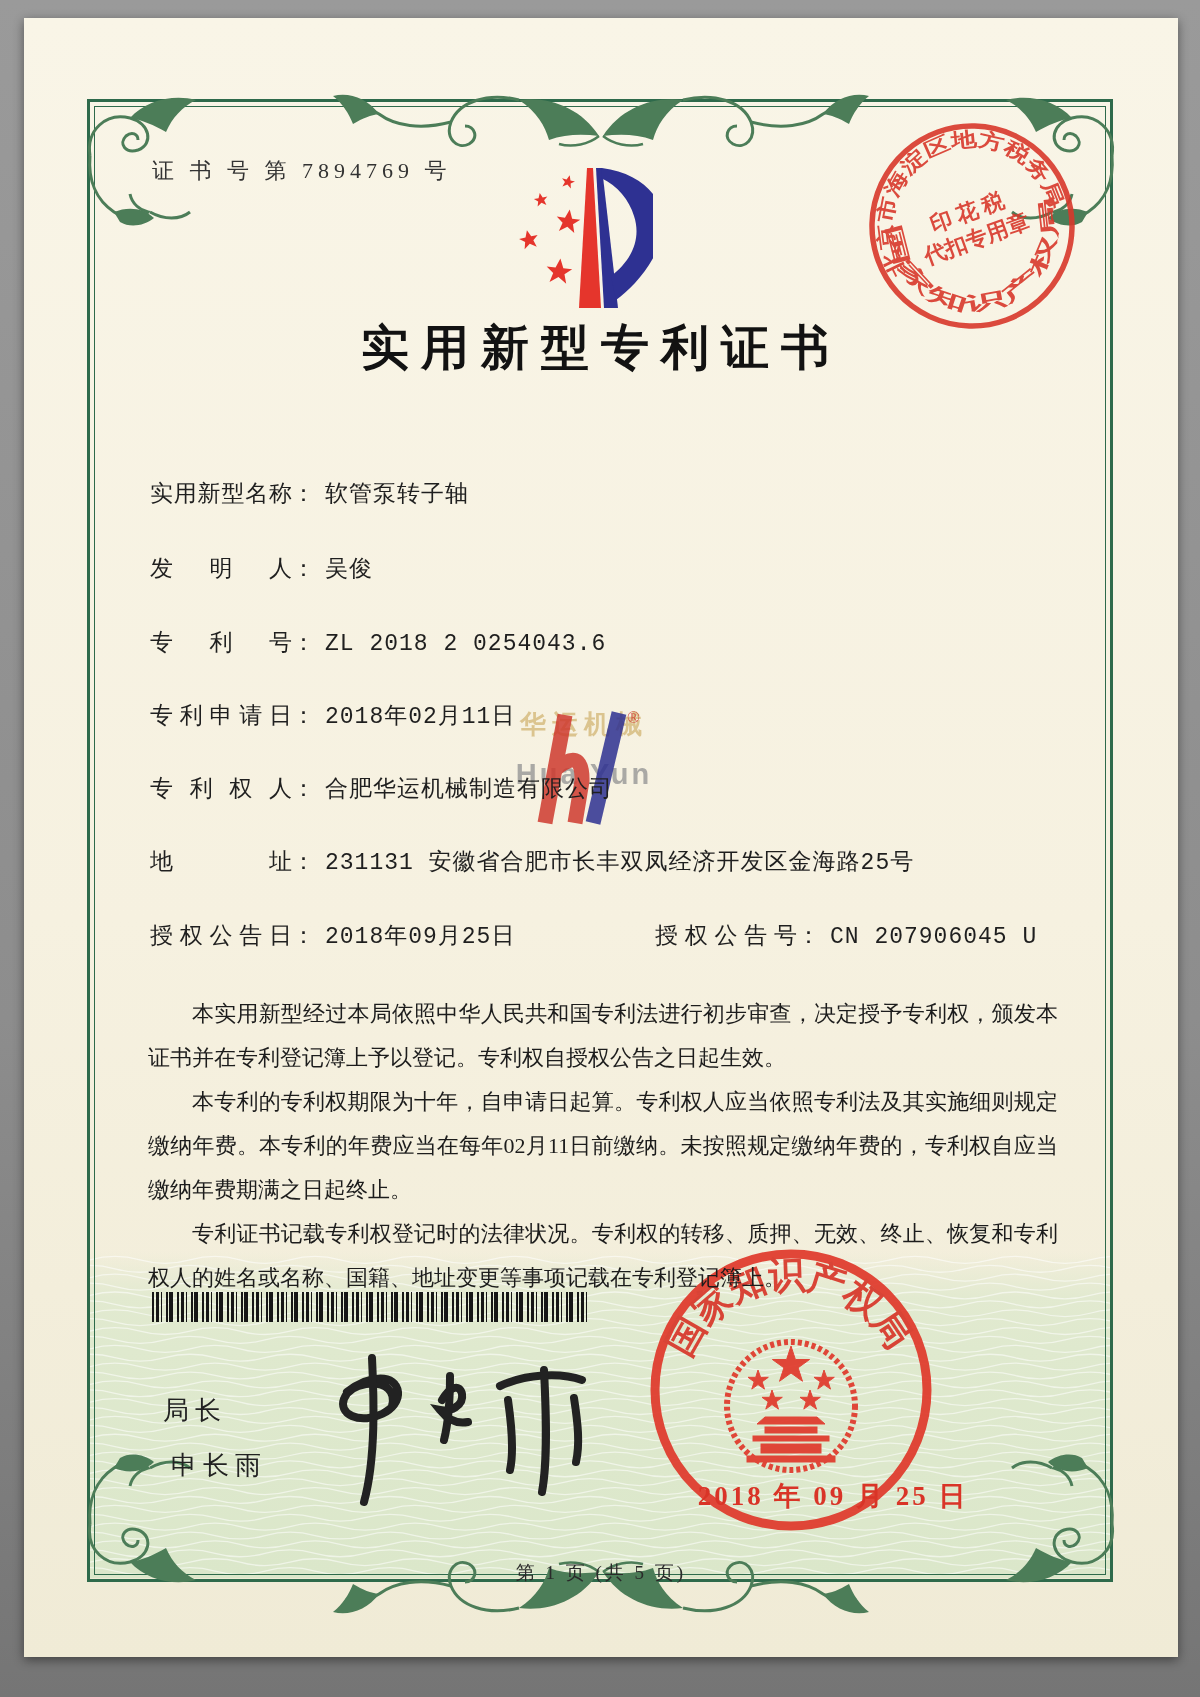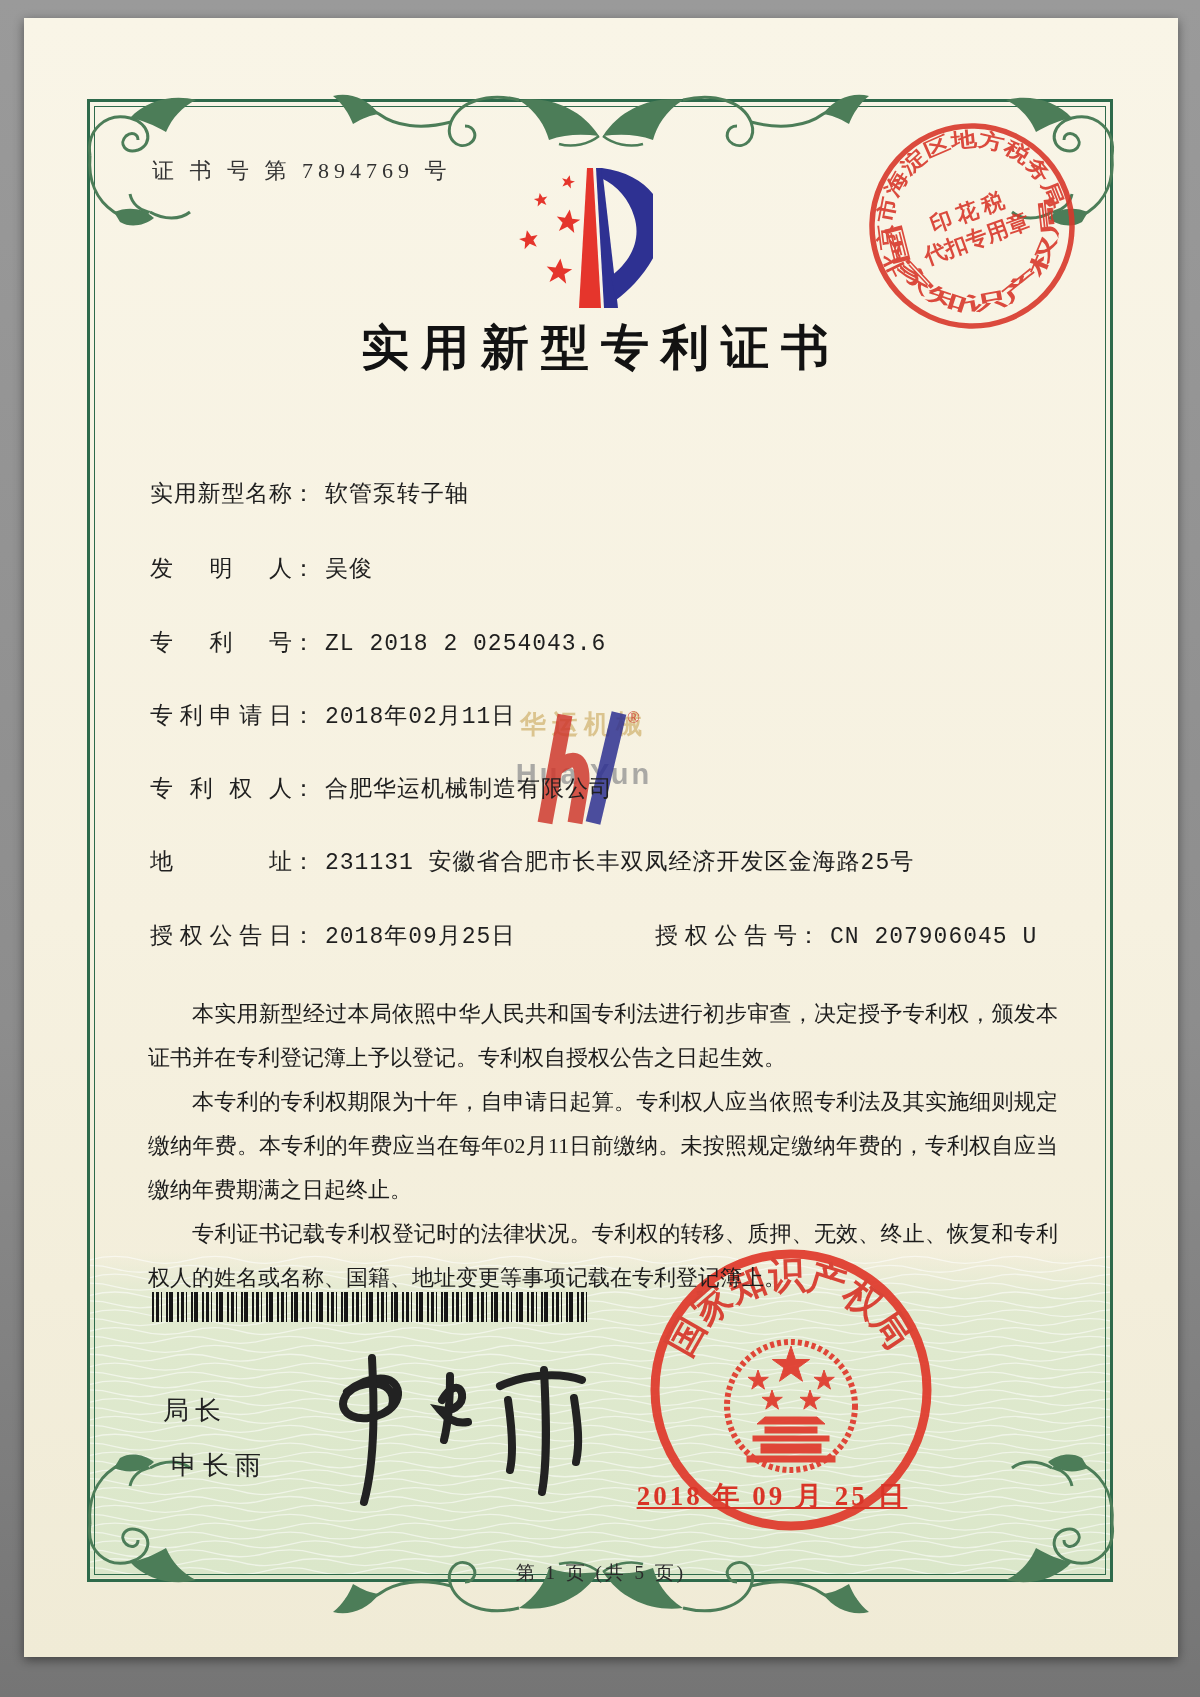--- a/index.html
+++ b/index.html
@@ -42,22 +42,22 @@
   .bodytext p{margin:0;text-indent:2em;}
   
   .barcode{position:absolute;left:128px;top:1274px;width:437px;height:30px;
      background:repeating-linear-gradient(90deg,#161616 0 2px,transparent 2px 4px,
         #161616 4px 7px,transparent 7px 9px,#161616 9px 10px,transparent 10px 14px,
         #161616 14px 16px,transparent 16px 17px,#161616 17px 21px,transparent 21px 25px);}
   .director-label{position:absolute;left:139px;top:1375px;font-size:26px;letter-spacing:6px;color:#222;}
   .director-name{position:absolute;left:139px;top:1430px;font-size:26px;letter-spacing:6px;color:#222;margin-left:8px;}
   .sig{position:absolute;left:268px;top:1322px;}
   .office-stamp{position:absolute;left:617px;top:1220px;opacity:.93;}
-  .stamp-date{position:absolute;left:583px;top:1460px;width:330px;text-align:center;
-      font-size:27px;font-weight:700;color:#d93427;letter-spacing:3px;text-decoration:underline;}
+  .stamp-date{position:absolute;left:644px;top:1460px;width:330px;text-align:center;
+      font-size:27px;font-weight:700;color:#d93427;letter-spacing:3px;}
   .tax-stamp{position:absolute;left:833px;top:93px;transform:rotate(-20deg);opacity:.9;}
   .cnipa-logo{position:absolute;left:444px;top:140px;}
   .hy-logo{position:absolute;left:0;right:0;margin:auto;}
   .footer{position:absolute;left:0;right:0;top:1542px;text-align:center;font-size:19px;
           letter-spacing:3px;color:#2a2a2a;}
   .stamp-text{font-family:"Liberation Serif",serif;font-weight:700;fill:#d8382b;}
 </style>
 </head>
 <body>
 

